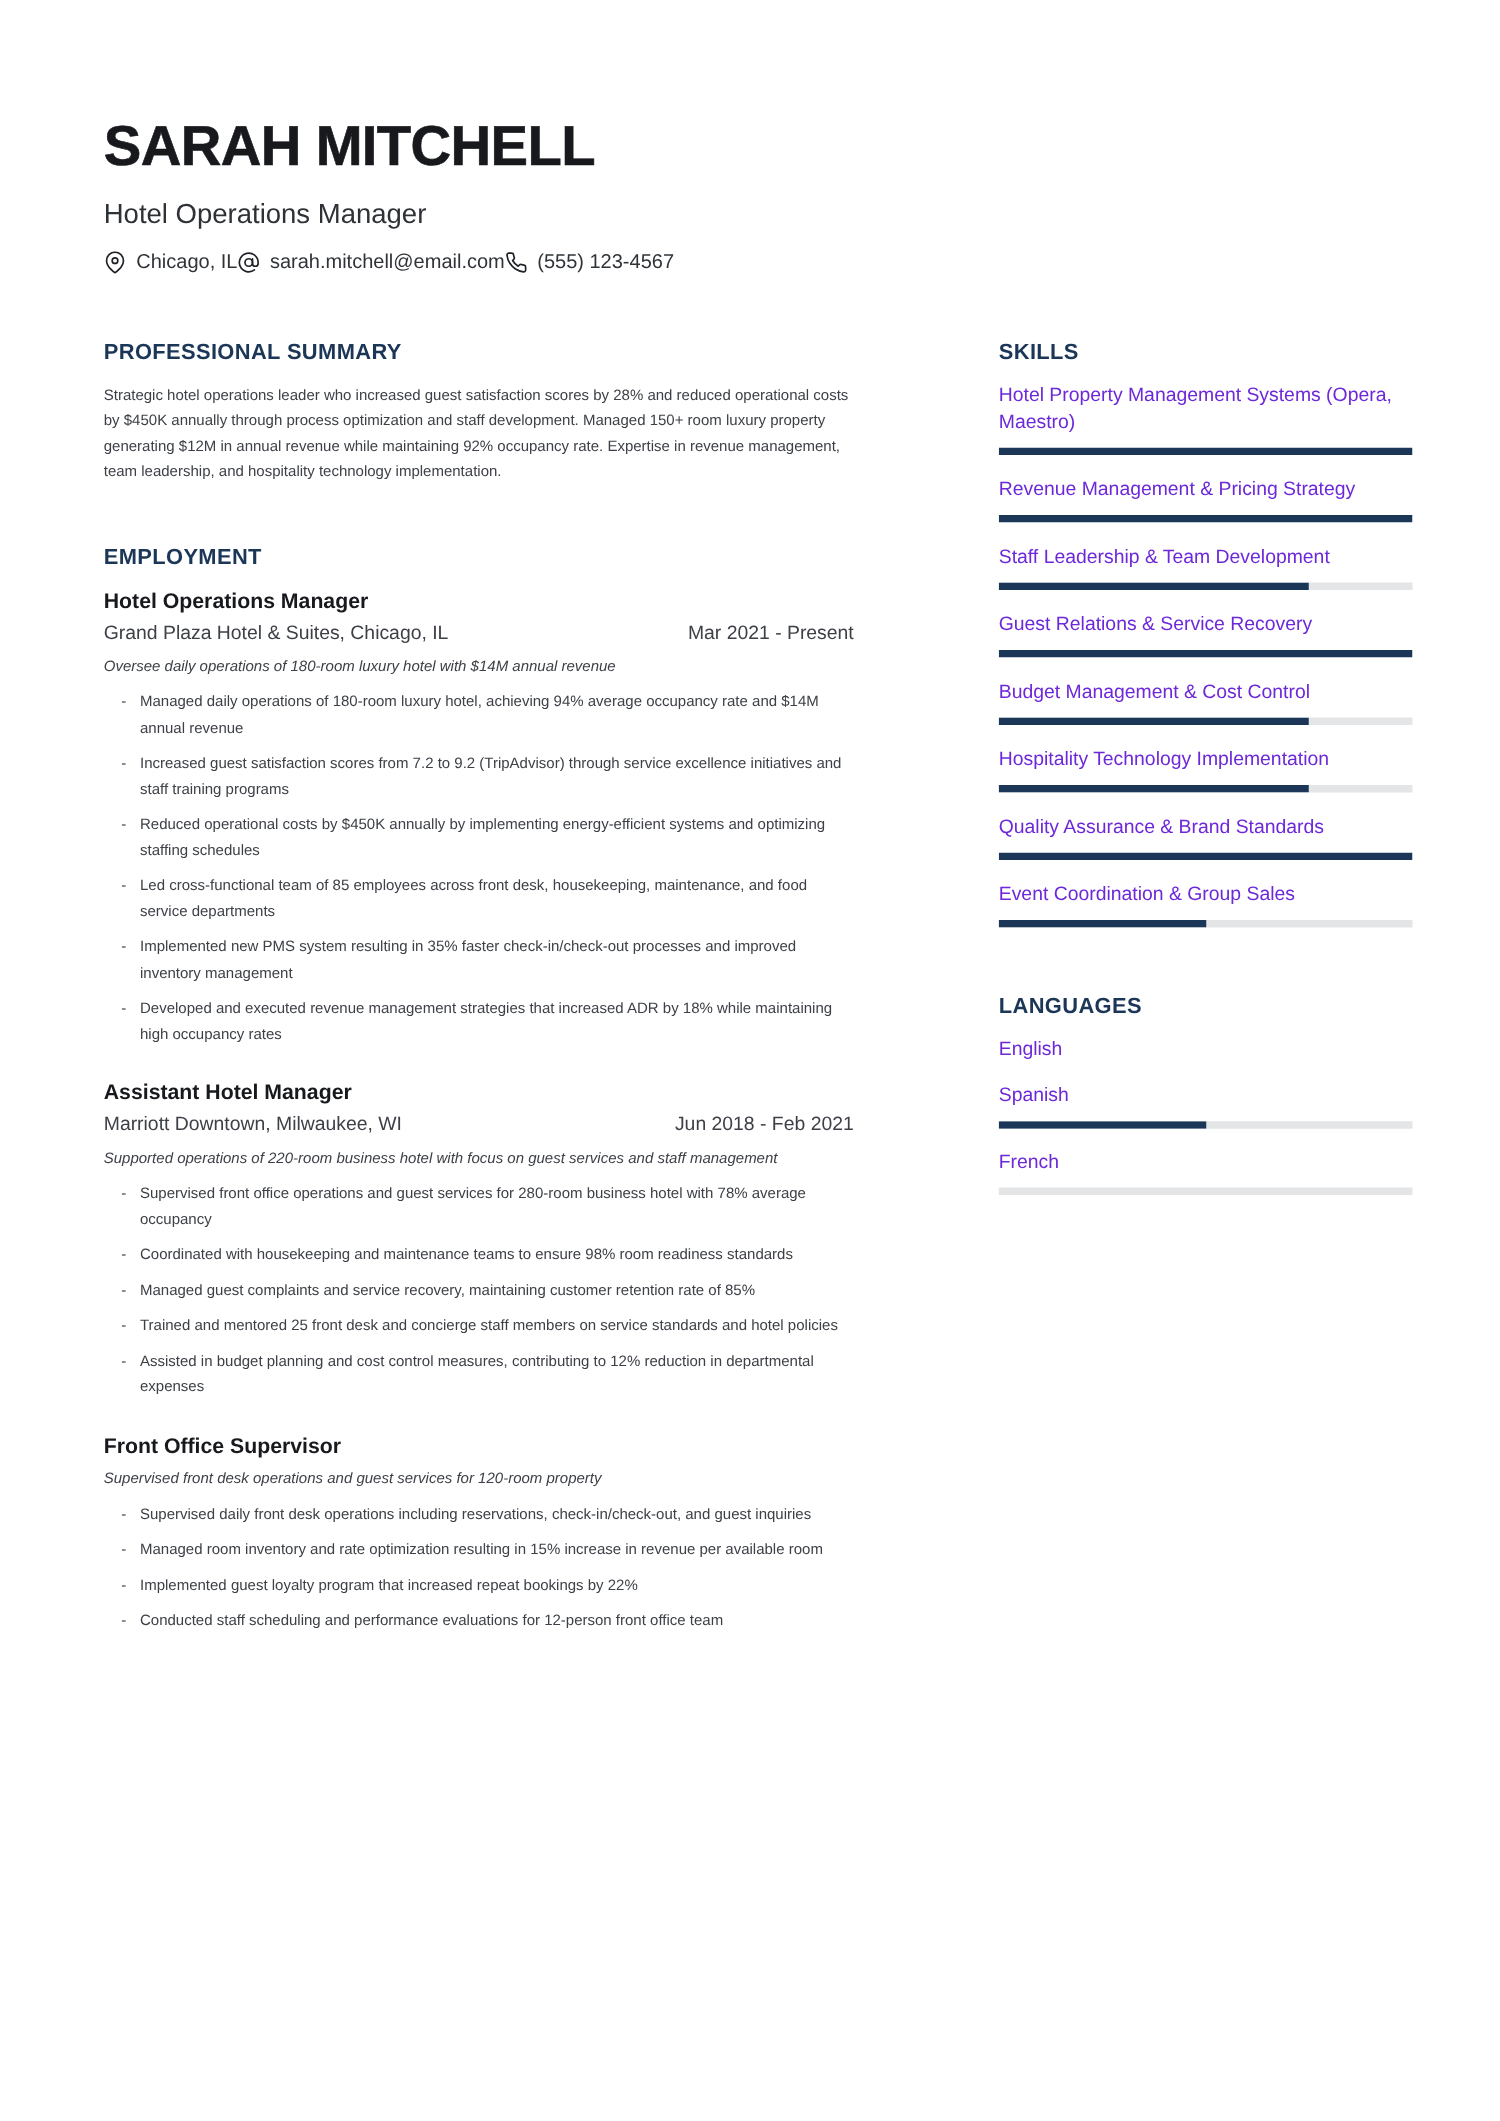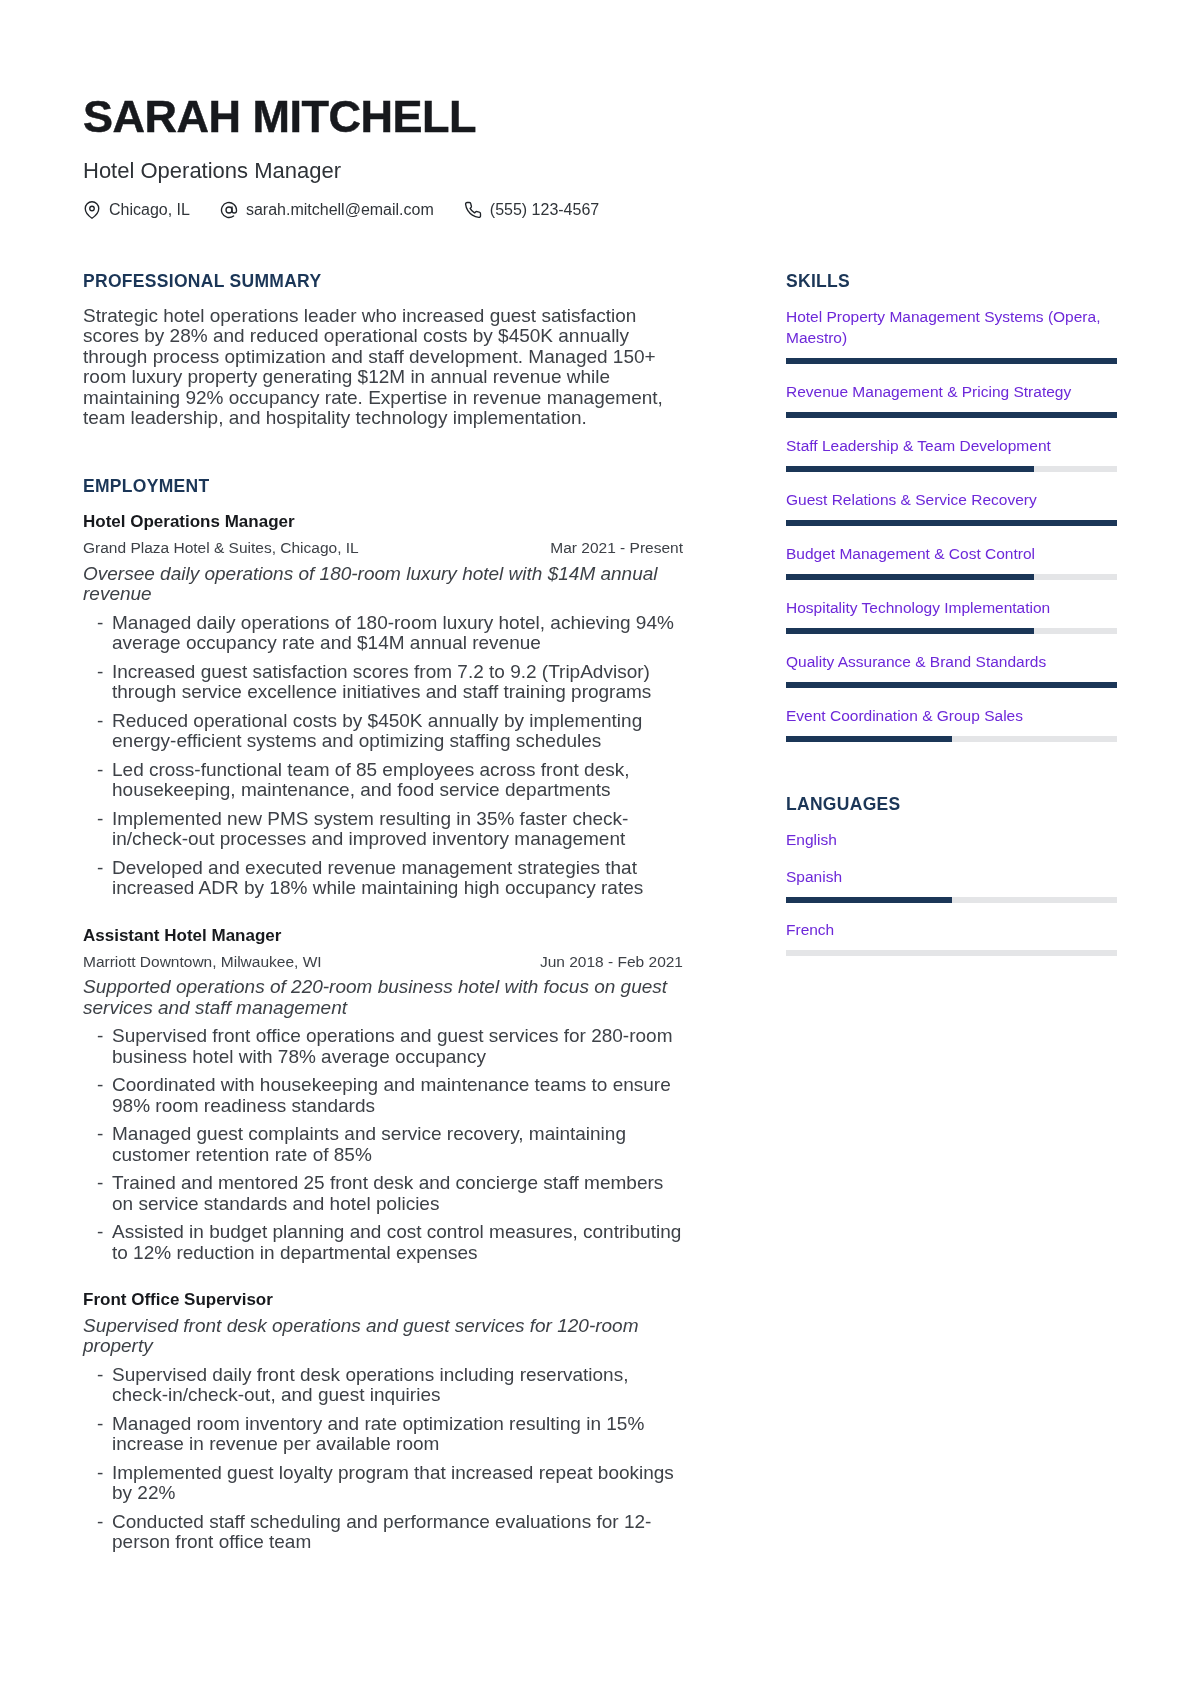--- a/index.html
+++ b/index.html
@@ -12,35 +12,35 @@
   }
   .page { width: 1200px; height: 1697px; padding: 84px 50px 0 83px; background: #fff; overflow: hidden; margin-top: 10px; }
 
   
   .name {
     font-size: 45px; font-weight: 800; line-height: 1.04;
     color: var(--dark, #17191d); letter-spacing: -0.5px;
     -webkit-text-stroke: 0.5px currentColor;
   }
   .headline { font-size: 22px; color: #2e3237; margin-top: 17px; }
-  .contact { display: flex; align-items: center; gap: 30px; margin-top: 17px; font-size: 16px; color: #303439; }
+  .contact { display: flex; align-items: center; margin-top: 17px; font-size: 16px; color: #303439; }
   .citem { display: flex; align-items: center; gap: 8px; }
   .icon { display: inline-flex; }
   .icon svg { width: 18px; height: 18px; display: block; stroke: #1f2328; }
 
   
-  .cols { display: flex; margin-top: 52px; }
+  .cols { display: flex; margin-top: 52px; gap: 13px; }
   main { width: 600px; flex: none; }
   aside { width: 331px; flex: none; margin-left: 103px; }
 
   h2.sec {
     font-size: 17.5px; font-weight: 700; letter-spacing: 0.3px;
     color: var(--accent, #1d3a5f); margin-bottom: 14px;
   }
-  .body-text { font-size: 19px; line-height: 20.5px; color: var(--body, #3d4147); }
+  .body-text { font-size: 12px; line-height: 20.5px; color: var(--body, #3d4147); }
 
   
   .employment { margin-top: 47px; }
   .job { margin-top: 26px; }
   .job:first-child { margin-top: 0; }
   .jtitle { font-size: 17px; font-weight: 700; color: var(--dark, #17191d); line-height: 1.25; }
   .jmeta { display: flex; justify-content: space-between; align-items: flex-end; margin-top: 6px; }
   .jmeta .company, .jmeta .dates { font-size: 15.5px; line-height: 20.5px; color: var(--body, #3d4147); }
   .jdesc { margin-top: 5px; font-style: italic; }
   .bullets { margin-top: 6px; }

